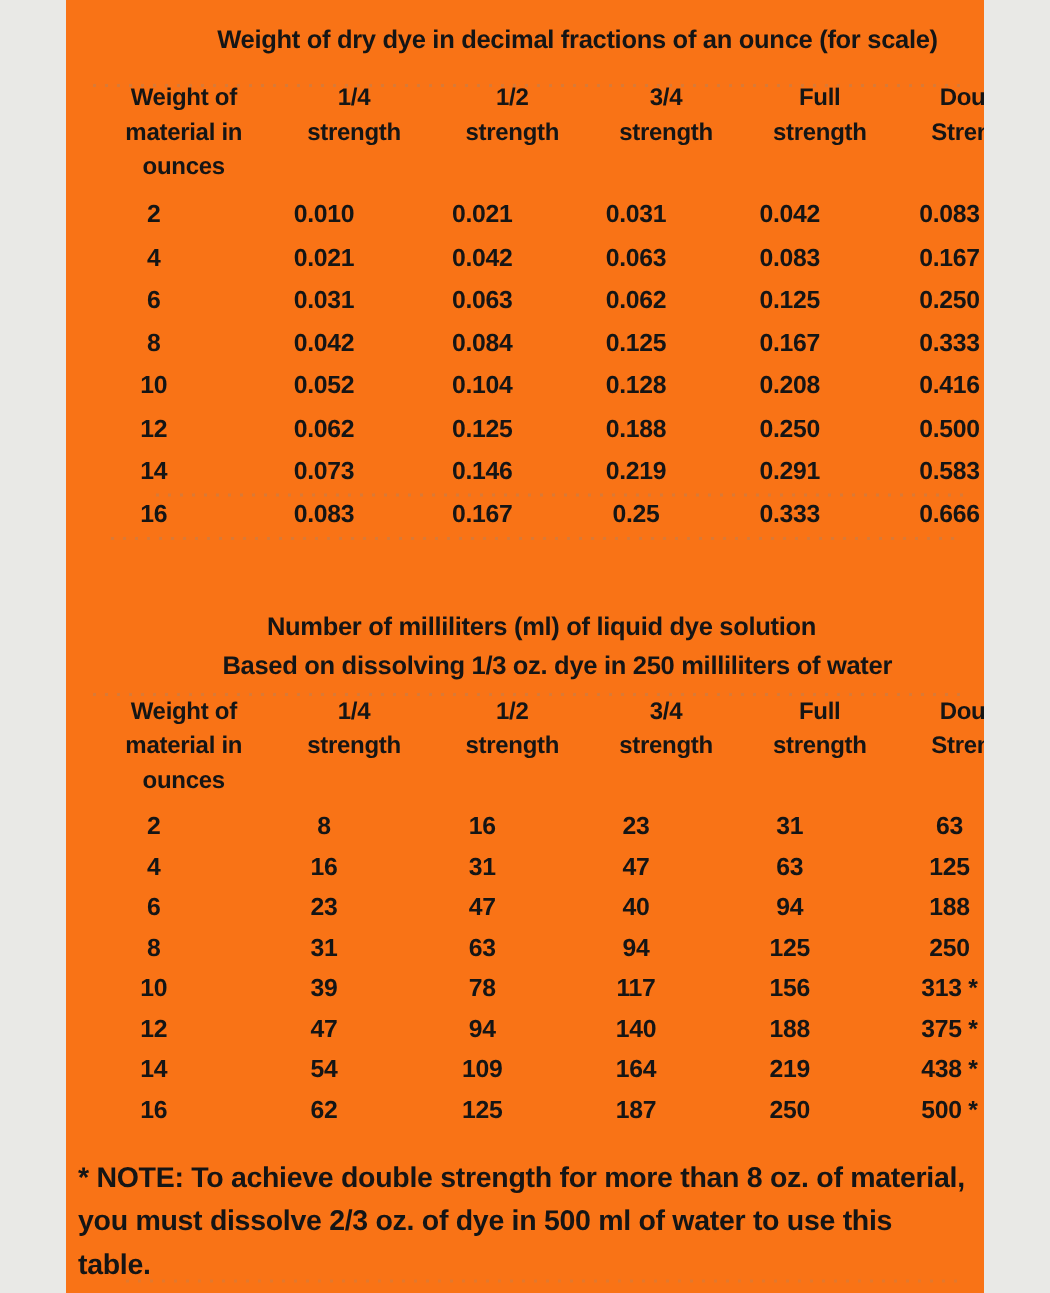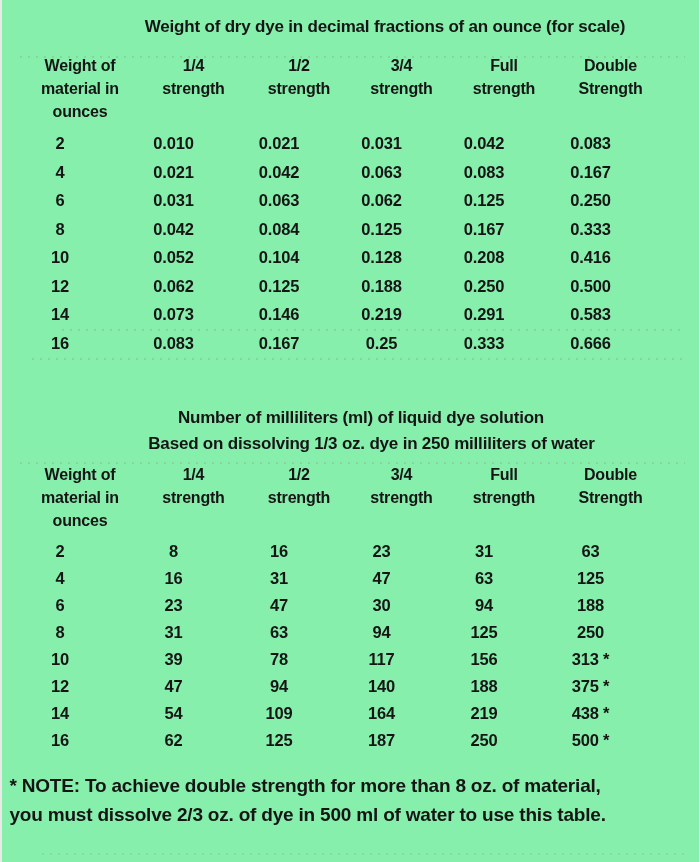--- a/index.html
+++ b/index.html
@@ -2,24 +2,24 @@
 <html><head>
 <meta charset="utf-8">
 <style>
   html, body { margin: 0; padding: 0; }
   body {
     font-family: "Liberation Sans", "DejaVu Sans", sans-serif;
     background: #e9e9e6;
   }
   .page {
     position: relative;
-    width: 697px;
+    width: 612px;
     height: 862px;
     margin: 0 auto;
-    background: #86efac;
+    background: #f97316;
     color: #151515;
     font-weight: 700;
     letter-spacing: -0.2px;
     overflow: hidden;
   }
   .title {
     font-size: 17px;
     line-height: 22px;
     text-align: center;
     white-space: nowrap;
@@ -222,21 +222,21 @@
           <div class="cell">16</div>
           <div class="cell">31</div>
           <div class="cell">47</div>
           <div class="cell">63</div>
           <div class="cell">125</div>
         </div>
         <div class="trow">
           <div class="cell">6</div>
           <div class="cell">23</div>
           <div class="cell">47</div>
-          <div class="cell">30</div>
+          <div class="cell">40</div>
           <div class="cell">94</div>
           <div class="cell">188</div>
         </div>
         <div class="trow">
           <div class="cell">8</div>
           <div class="cell">31</div>
           <div class="cell">63</div>
           <div class="cell">94</div>
           <div class="cell">125</div>
           <div class="cell">250</div>

